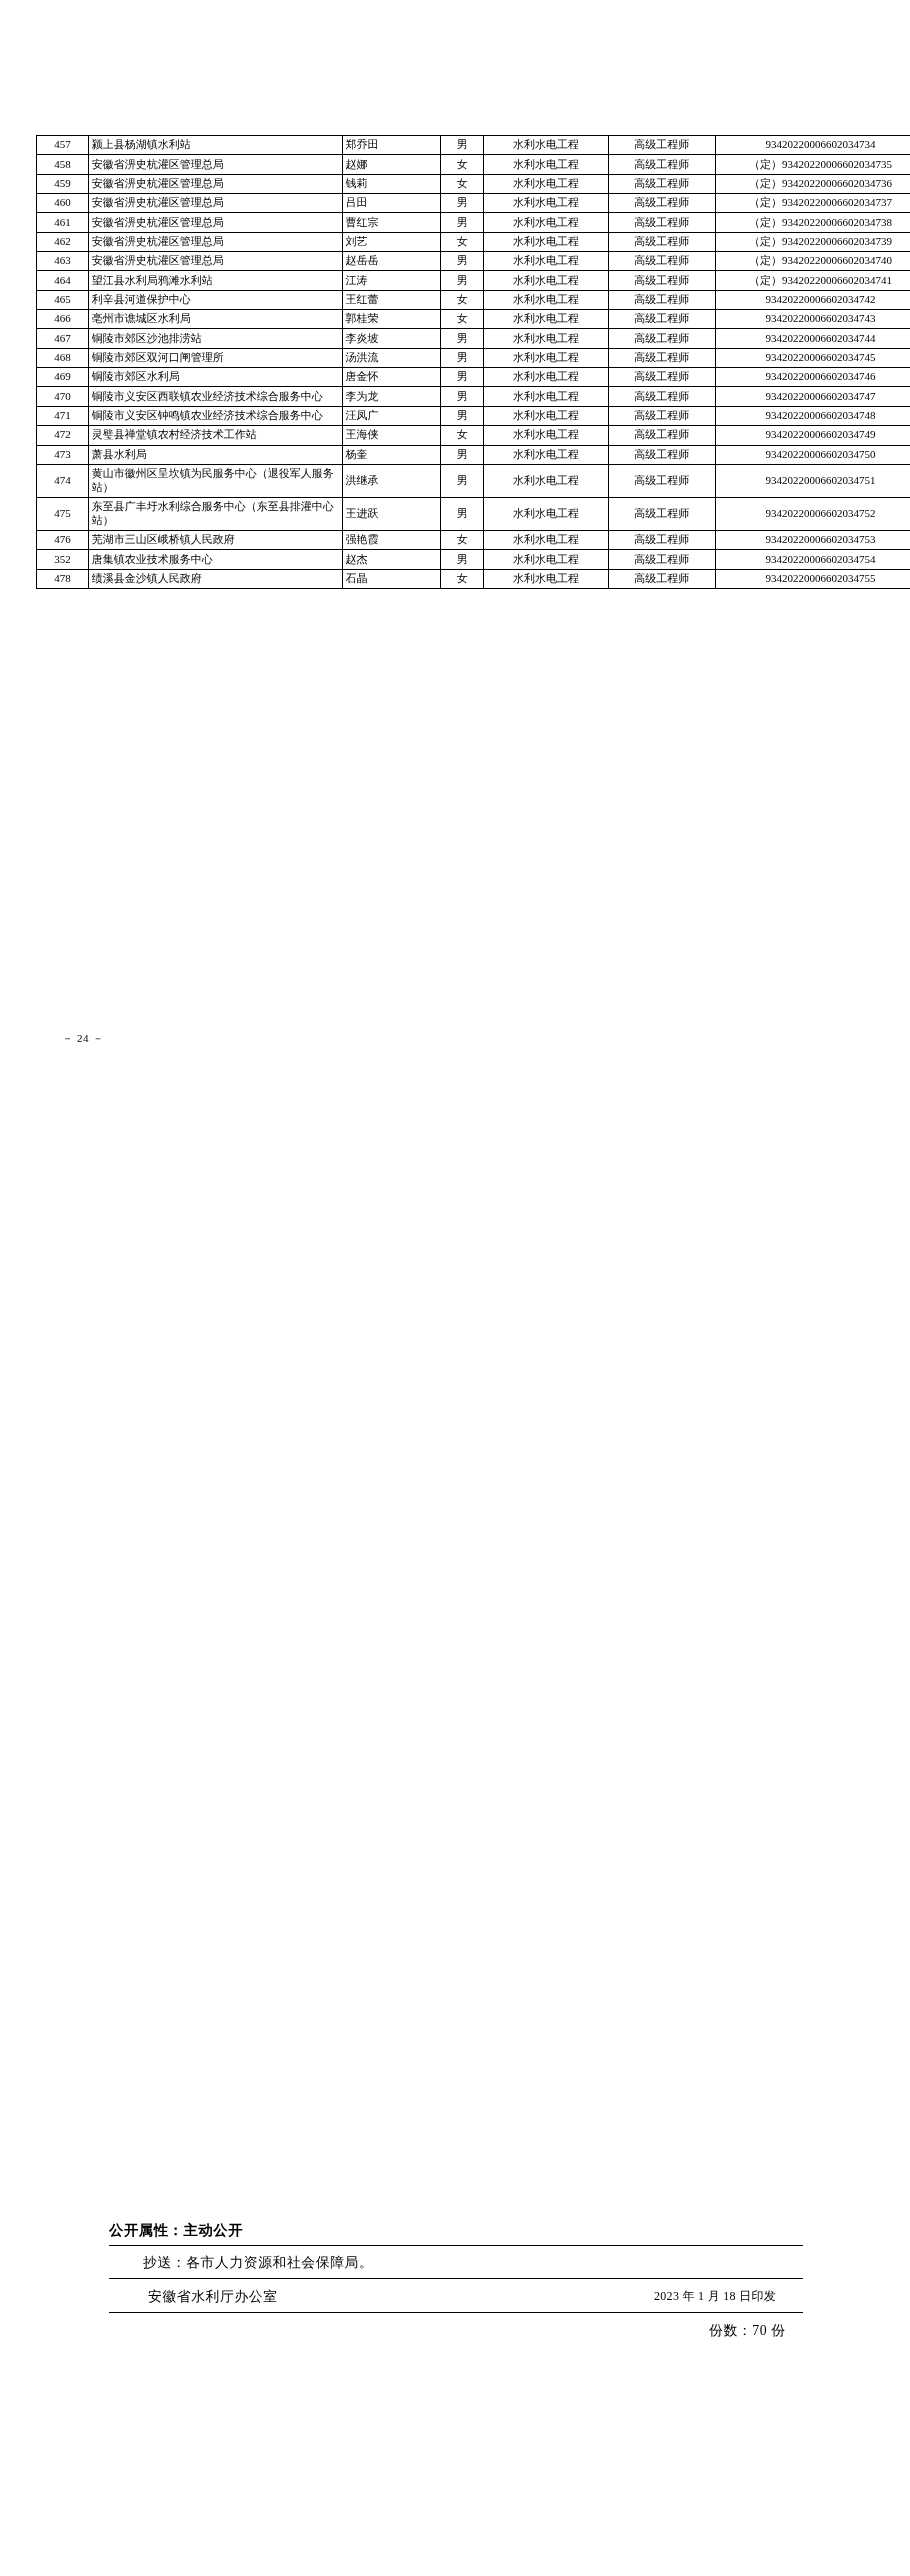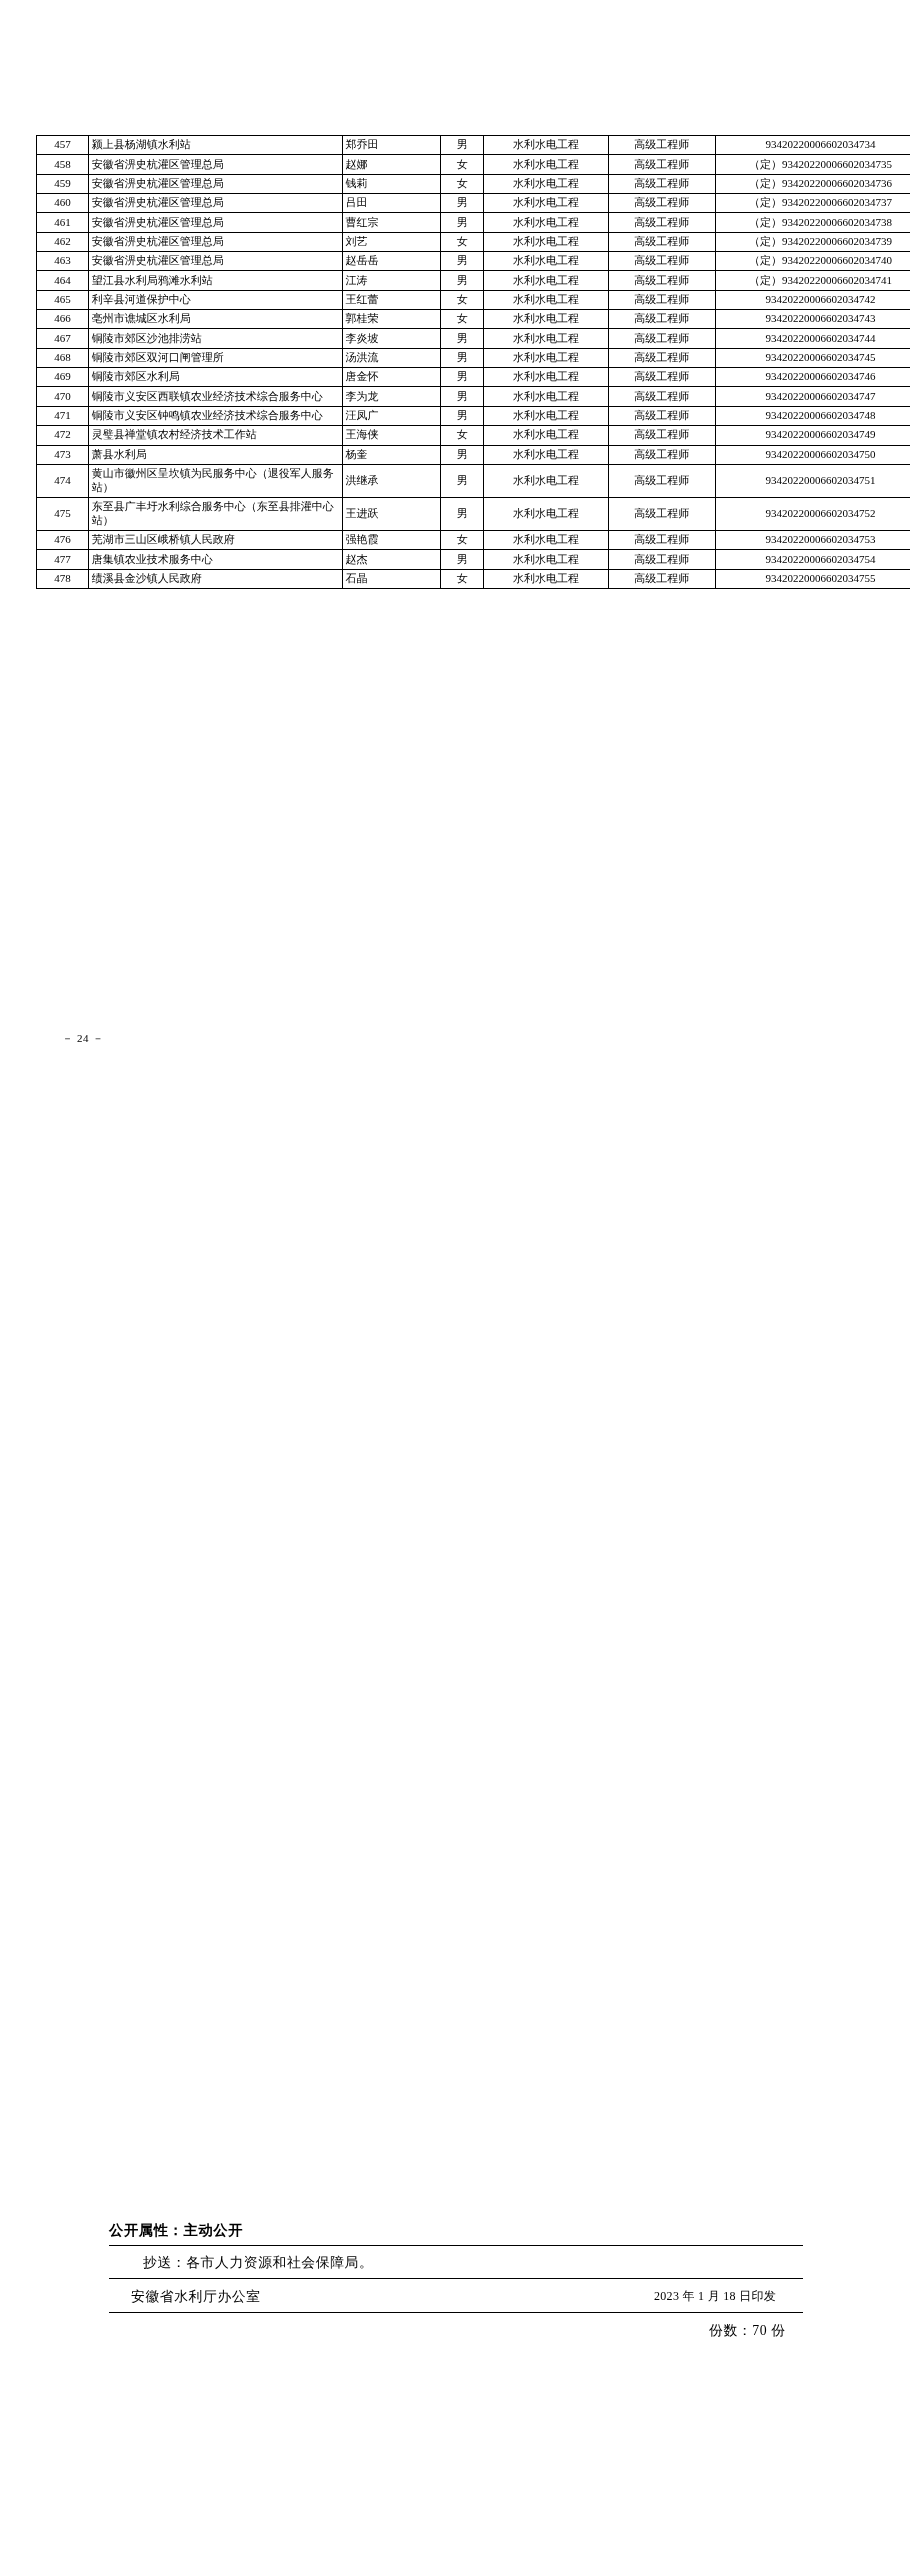--- a/index.html
+++ b/index.html
@@ -87,21 +87,21 @@
   }
   .footer-rule-mid {
     position: absolute;
     left: 109px;
     top: 57px;
     width: 694px;
     border-top: 1.1px solid #000;
   }
   .footer-office {
     position: absolute;
-    left: 131px;
+    left: 148px;
     top: 67px;
     font-size: 13.8px;
     letter-spacing: 0.6px;
   }
   .footer-date {
     position: absolute;
     left: 654px;
     top: 67px;
     font-size: 12px;
     letter-spacing: 0.3px;
@@ -304,21 +304,21 @@
           <tr>
             <td class="c-idx">476</td>
             <td class="c-unit">芜湖市三山区峨桥镇人民政府</td>
             <td class="c-name">强艳霞</td>
             <td class="c-sex">女</td>
             <td class="c-major">水利水电工程</td>
             <td class="c-title">高级工程师</td>
             <td class="c-cert"><span class="cert-ding"></span><span>93420220006602034753</span></td>
           </tr>
           <tr>
-            <td class="c-idx">477</td>
+            <td class="c-idx">352</td>
             <td class="c-unit">唐集镇农业技术服务中心</td>
             <td class="c-name">赵杰</td>
             <td class="c-sex">男</td>
             <td class="c-major">水利水电工程</td>
             <td class="c-title">高级工程师</td>
             <td class="c-cert"><span class="cert-ding"></span><span>93420220006602034754</span></td>
           </tr>
           <tr>
             <td class="c-idx">478</td>
             <td class="c-unit">绩溪县金沙镇人民政府</td>

